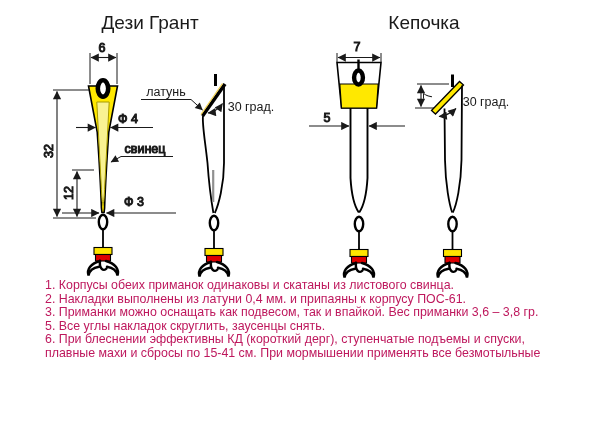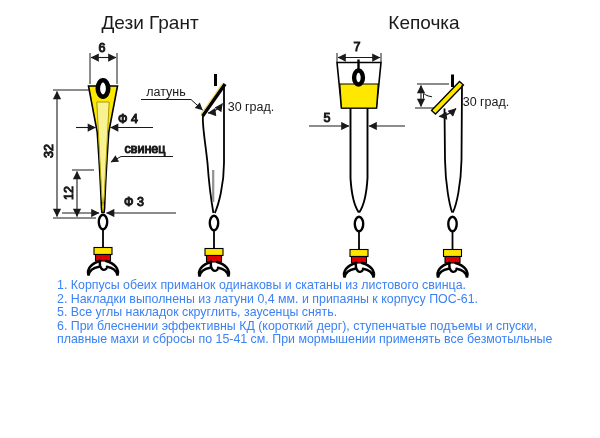--- a/index.html
+++ b/index.html
@@ -2,22 +2,22 @@
 <html><head>
 <meta charset="utf-8">
 <style>
   html,body{margin:0;padding:0;background:#fff;}
   .canvas{
     position:relative;width:600px;height:438px;background:#ffffff;
     font-family:"Liberation Sans", sans-serif;overflow:hidden;
   }
   .canvas svg{position:absolute;top:0;left:0;}
   .notes{
-    position:absolute;left:57px;top:279px;width:535px;
-    font-size:12.4px;line-height:13.6px;color:#3b82f6;
+    position:absolute;left:45px;top:279px;width:535px;
+    font-size:12.4px;line-height:13.6px;color:#be185d;
   }
   .note-line{white-space:nowrap;}
   text{fill:#1a1a1a;}
   .t-title{font-size:19px;}
   .t-dim{font-size:12.5px;}
 </style>
 </head>
 <body>
 
 <div class="canvas">
@@ -130,18 +130,19 @@
     <path d="M439,116.5 Q448.5,115.5 456,108.5" stroke-width="1.1" marker-start="url(#arr)" marker-end="url(#arr)"></path>
     <text class="t-dim" x="486" y="106" text-anchor="middle" stroke="none">30 град.</text>
 
     <use href="#hook" transform="translate(452.5,224)"></use>
   </g>
 </svg>
 
   <div class="notes">
     <div class="note-line">1. Корпусы обеих приманок одинаковы и скатаны из листового свинца.</div>
     <div class="note-line">2. Накладки выполнены из латуни 0,4 мм. и припаяны к корпусу ПОС-61.</div>
+    <div class="note-line">3. Приманки можно оснащать как подвесом, так и впайкой. Вес приманки 3,6 – 3,8 гр.</div>
     <div class="note-line">5. Все углы накладок скруглить, заусенцы снять.</div>
     <div class="note-line">6. При блеснении эффективны КД (короткий дерг), ступенчатые подъемы и спуски,</div>
     <div class="note-line">плавные махи и сбросы по 15-41 см. При мормышении применять все безмотыльные</div>
   </div>
 
 </div>
 
 </body></html>

